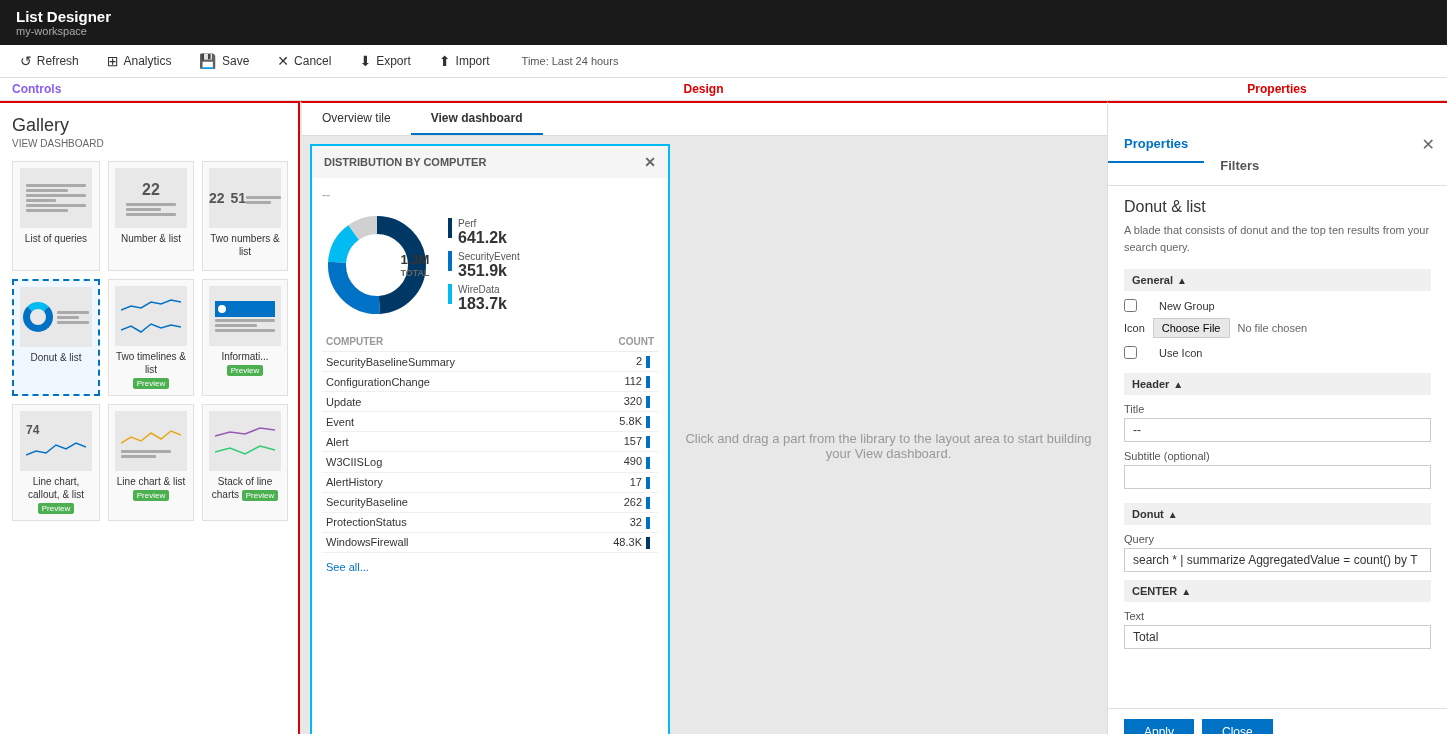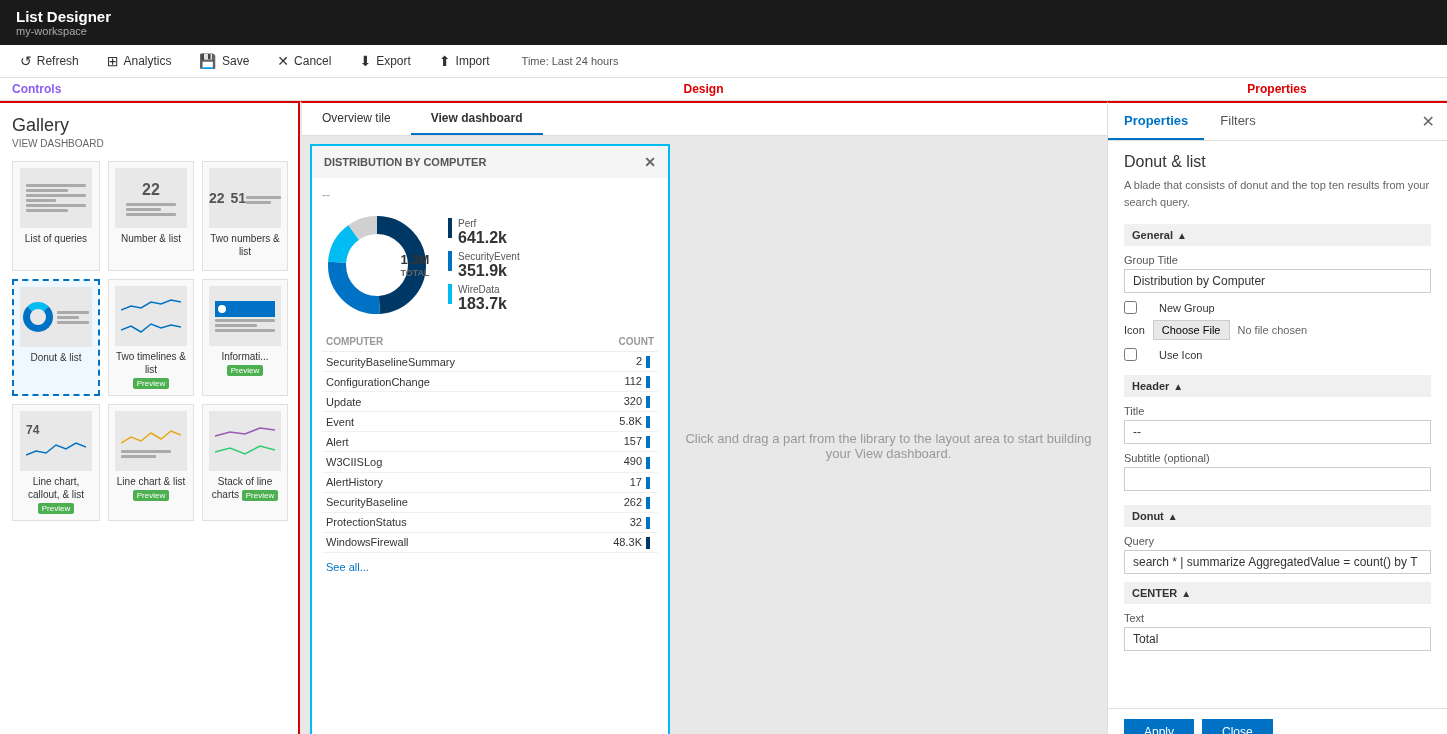--- a/index.html
+++ b/index.html
@@ -75,21 +75,21 @@
     .tile-table td .bar-indicator.large { background: #003865; }
     .see-all { padding: 8px 4px; font-size: 11px; color: #0072c6; cursor: pointer; display: block; }
 
     
     .design-empty { flex: 1; display: flex; align-items: center; justify-content: center; color: #999; font-size: 13px; text-align: center; background: #e8e8e8; }
 
     
     .properties-panel { width: 340px; min-width: 340px; background: #fff; border-top: 2px solid #d00; border-left: 1px solid #ddd; display: flex; flex-direction: column; overflow-y: auto; }
     .props-header { display: flex; border-bottom: 1px solid #ddd; align-items: center; }
     .props-tab { padding: 10px 16px; font-size: 13px; cursor: pointer; color: #0072c6; border-bottom: 2px solid #0072c6; font-weight: 600; }
-    .props-tab.inactive { color: #555; border-bottom: 2px solid transparent; font-weight: normal; }
+    .props-tab.inactive { color: #555; border-bottom: 2px solid transparent; font-weight: bold; margin-top: 45px; }
     .props-close { margin-left: auto; padding: 8px 12px; cursor: pointer; font-size: 16px; color: #666; }
 
     .props-body { padding: 12px 16px; flex: 1; overflow-y: auto; }
     .props-section-title { font-size: 16px; font-weight: 300; margin-bottom: 6px; }
     .props-section-desc { font-size: 11px; color: #666; margin-bottom: 14px; line-height: 1.5; }
 
     .props-group { margin-bottom: 14px; }
     .props-group-header { background: #f0f0f0; padding: 5px 8px; font-size: 11px; font-weight: 600; color: #333; margin-bottom: 8px; display: flex; align-items: center; gap: 4px; }
     .props-group-header .arrow { font-size: 10px; }
 
@@ -443,24 +443,20 @@
     <div class="props-body">
       <div class="props-section-title">Donut &amp; list</div>
       <div class="props-section-desc">A blade that consists of donut and the top ten results from your search query.</div>
 
       <div class="props-group">
         <div class="props-group-header">
           <span>General</span>
           <span class="arrow">▲</span>
         </div>
 
-        <div class="props-field">
-          <div class="props-label">Group Title</div>
-          <input class="props-input" type="text" value="Distribution by Computer" style="">
-        </div>
 
         <div class="props-checkbox-row">
           <input type="checkbox" style="">
           <span>New Group</span>
         </div>
 
         <div class="icon-row props-field">
           <span>Icon</span>
           <button class="choose-file-btn">Choose File</button>
           <span class="no-file-text">No file chosen</span>

